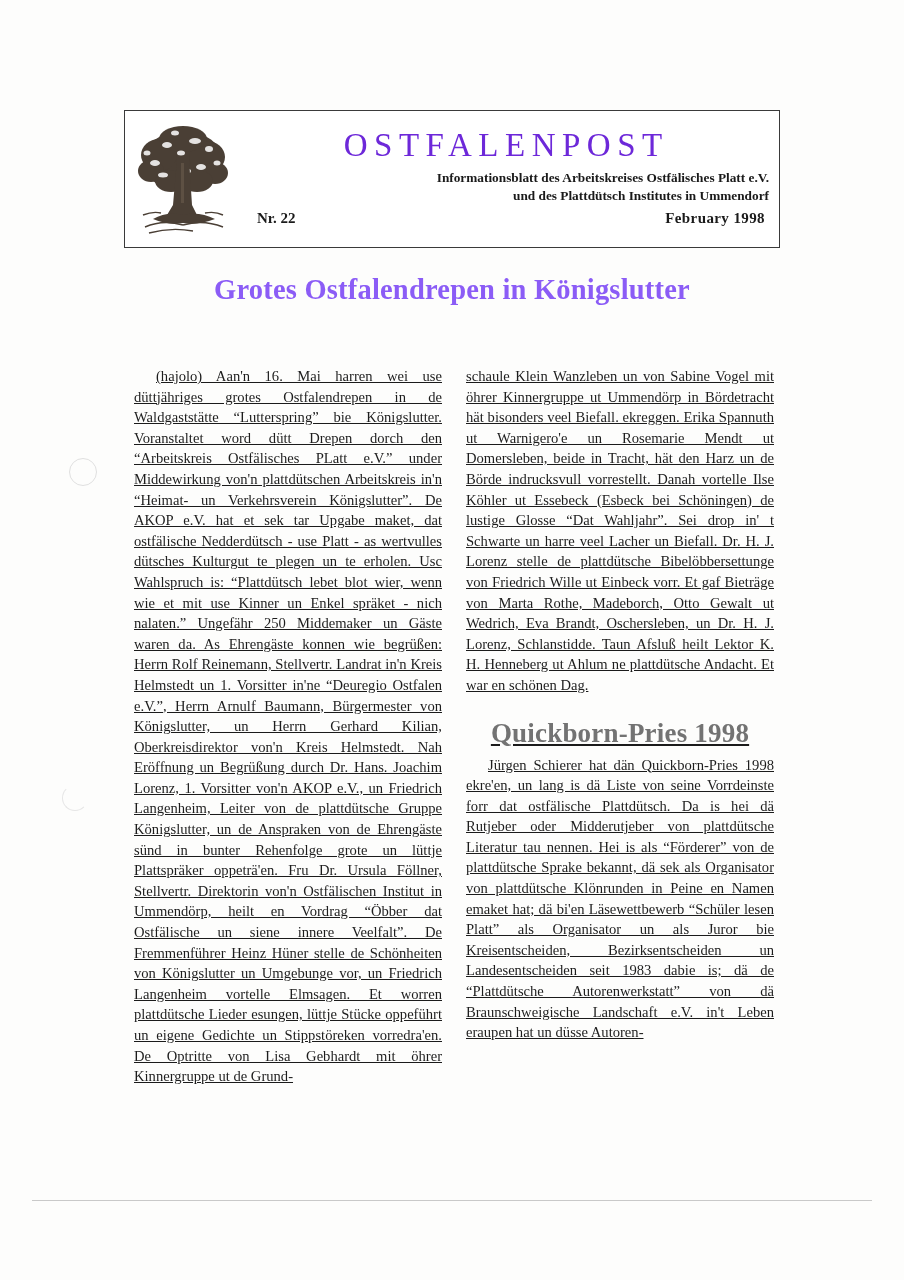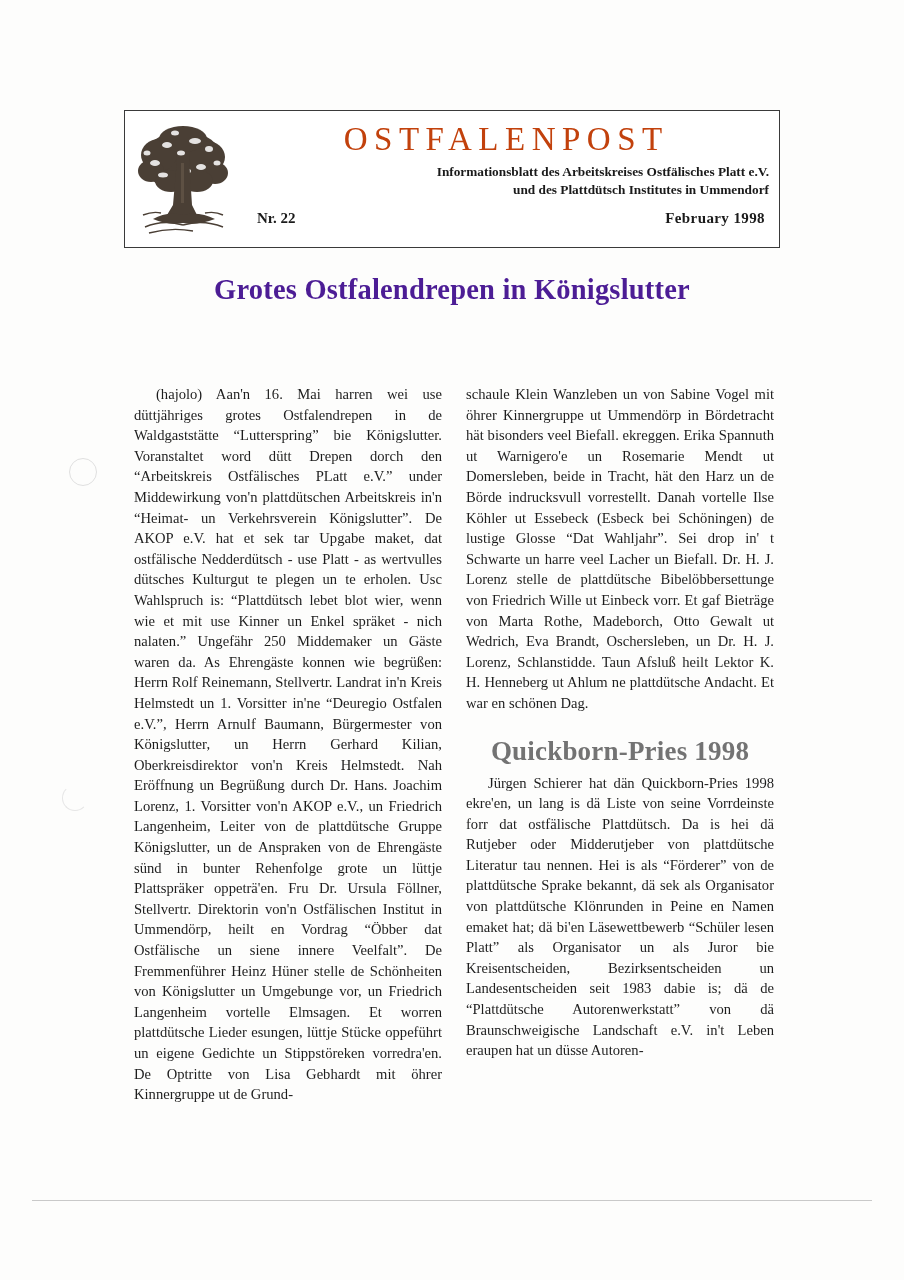--- a/index.html
+++ b/index.html
@@ -71,22 +71,22 @@
     left: 112px;
     right: 10px;
     top: 6px;
     bottom: 4px;
   }
   .paper-title {
     text-align: center;
     font-size: 33px;
     letter-spacing: 6.5px;
     font-weight: 400;
-    color: #c2410c;
-    margin-top: 6px;
+    color: #6d28d9;
+    margin-top: 12px;
     line-height: 1;
     text-indent: 6.5px;
     font-family: "Liberation Serif", "DejaVu Serif", serif;
   }
   .subtitle {
     text-align: right;
     font-size: 13.3px;
     font-weight: bold;
     line-height: 1.32;
     margin-top: 7px;
@@ -108,44 +108,45 @@
 
   
   .headline {
     position: absolute;
     left: 124px;
     width: 656px;
     top: 274px;
     text-align: center;
     font-size: 28.5px;
     font-weight: bold;
-    color: #4c1d95;
+    color: #8b5cf6;
     letter-spacing: 0.2px;
     line-height: 1.1;
   }
   .subhead {
     position: absolute;
     left: 124px;
     width: 656px;
     top: 314px;
     text-align: center;
     font-size: 15.2px;
     font-weight: bold;
     color: #1a1a1a;
     letter-spacing: 0.1px;
   }
 
   
   .columns {
     position: absolute;
     left: 134px;
-    top: 384px;
+    top: 366px;
     width: 640px;
     display: flex;
     gap: 24px;
+    text-decoration: underline;
   }
   .col {
     width: 308px;
   }
   .col p {
     margin: 0;
     font-size: 14.6px;
     line-height: 20.6px;
     text-align: justify;
     text-justify: inter-word;

